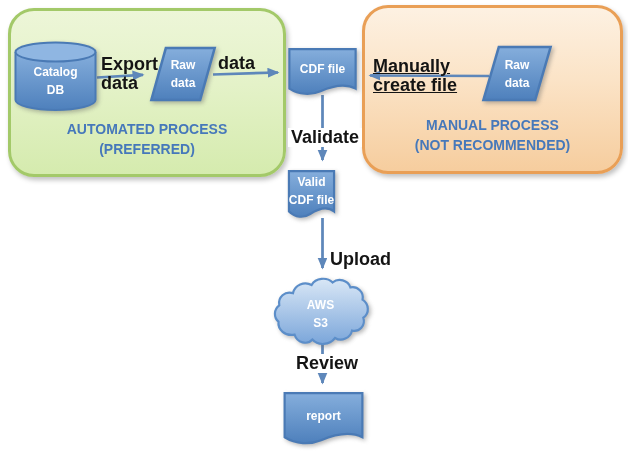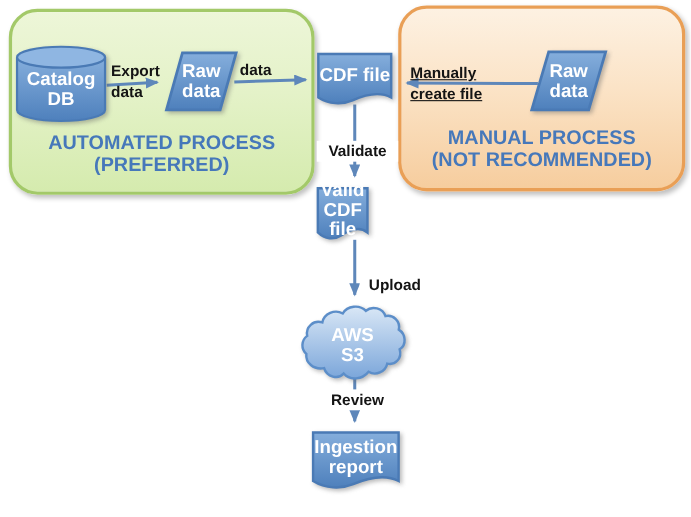--- a/index.html
+++ b/index.html
@@ -16,41 +16,41 @@
     border:3px solid #A3C969;
     background:linear-gradient(180deg,#EDF6D8 0%,#E4F2C8 45%,#D5EBAE 100%);
   }
   .group-box.manual{
     left:362px;top:5px;width:255px;height:163px;
     border:3px solid #E99F56;
     background:linear-gradient(180deg,#FDF1E2 0%,#FBE3C6 45%,#F6CD9E 100%);
   }
   .group-title{
     position:absolute;left:0;right:0;text-align:center;
-    color:#4678BA;font-weight:bold;font-size:18px;line-height:20px;
+    color:#4678BA;font-weight:bold;font-size:14px;line-height:20px;
   }
   .group-box.automated .group-title{top:108px;}
   .group-box.manual .group-title{top:107px;}
   
   svg.connectors{position:absolute;left:0;top:0;z-index:2;}
   
   .node{position:absolute;z-index:4;}
   .node svg{position:absolute;left:0;top:0;width:100%;height:100%;overflow:visible;
     filter:drop-shadow(2px 2.5px 2px rgba(100,100,100,0.45));}
   .node .node-label{
     position:absolute;inset:0;display:flex;flex-direction:column;
     align-items:center;justify-content:center;
-    color:#ffffff;font-weight:bold;font-size:17px;line-height:18px;text-align:center;
+    color:#ffffff;font-weight:bold;font-size:12px;line-height:18px;text-align:center;
   }
   .node.doc .node-label{padding-bottom:11px;}
   .node.cyl .node-label{padding-top:9px;}
   
   .edge-label{
     position:absolute;z-index:3;color:#141414;font-weight:bold;
-    font-size:14px;line-height:18.5px;white-space:nowrap;
+    font-size:18px;line-height:18.5px;white-space:nowrap;
   }
   .edge-label.boxed{background:#ffffff;text-align:center;padding:0 3px;}
 </style>
 </head>
 <body>
 
 <div class="stage">
 
   <div class="group-box automated">
     <div class="group-title">
@@ -170,18 +170,17 @@
       <div>AWS</div>
       <div>S3</div>
     </div>
   </div>
 
   <div class="node doc" style="left:283px;top:392px;width:81px;height:58px;">
     <svg viewBox="0 0 100 100" preserveAspectRatio="none">
       <path d="M2,2 H98 V78 C84,68 64,73 47,83 C33,91 16,90 2,78 Z" fill="url(#gBlue)" stroke="#4A7AB5" stroke-width="2.2" vector-effect="non-scaling-stroke"></path>
     </svg>
     <div class="node-label">
-      <div>Ingestion</div>
       <div>report</div>
     </div>
   </div>
 
 </div>
 
 </body></html>

